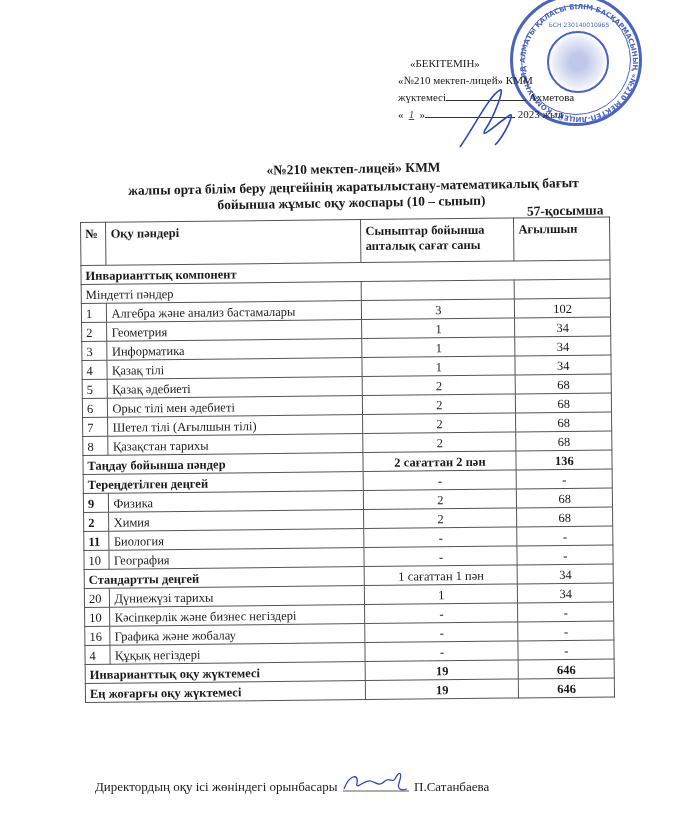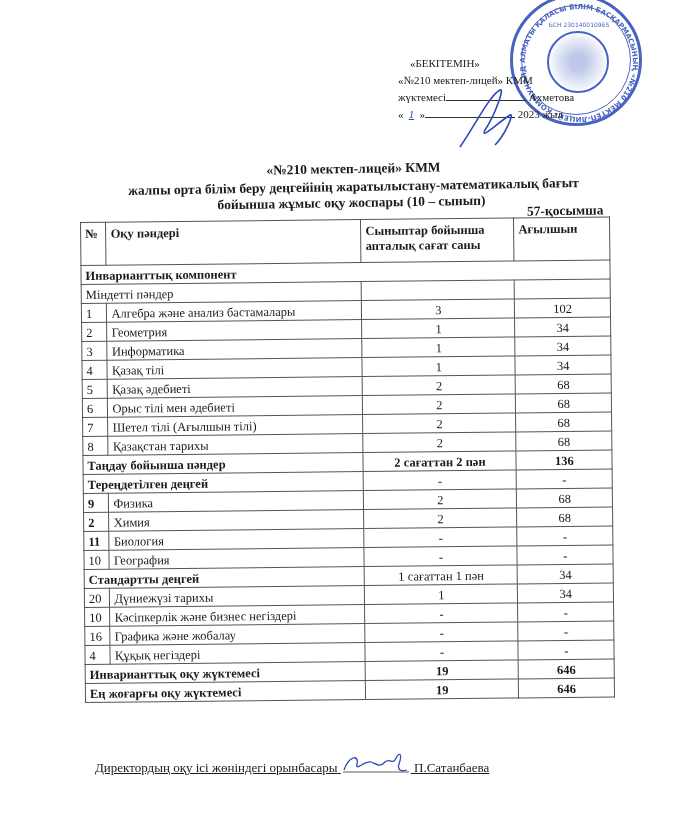--- a/index.html
+++ b/index.html
@@ -46,21 +46,21 @@
   th { font-weight: bold; vertical-align: top; }
   .c-num { width: 24px; }
   .c-subj { width: 240px; }
   .c-hours { width: 144px; text-align: center; }
   .c-year { width: 90px; text-align: center; }
   td.center { text-align: center; }
   tr.bold td { font-weight: bold; }
   td.bold { font-weight: bold; }
   tr.header th { height: 38px; padding-top: 4px; }
   .footer {
-    position: absolute; left: 95px; top: 758px; font-size: 13px; text-decoration: underline;
+    position: absolute; left: 95px; top: 777px; font-size: 13px;
   }
   .footer .sig { display: inline-block; width: 70px; height: 18px; vertical-align: bottom; position: relative; }
 </style>
 </head>
 <body>
 
 <div class="stamp">
   <div class="ring2"></div>
   <div class="emblem"></div>
   <svg width="132" height="132" viewBox="0 0 132 132">

